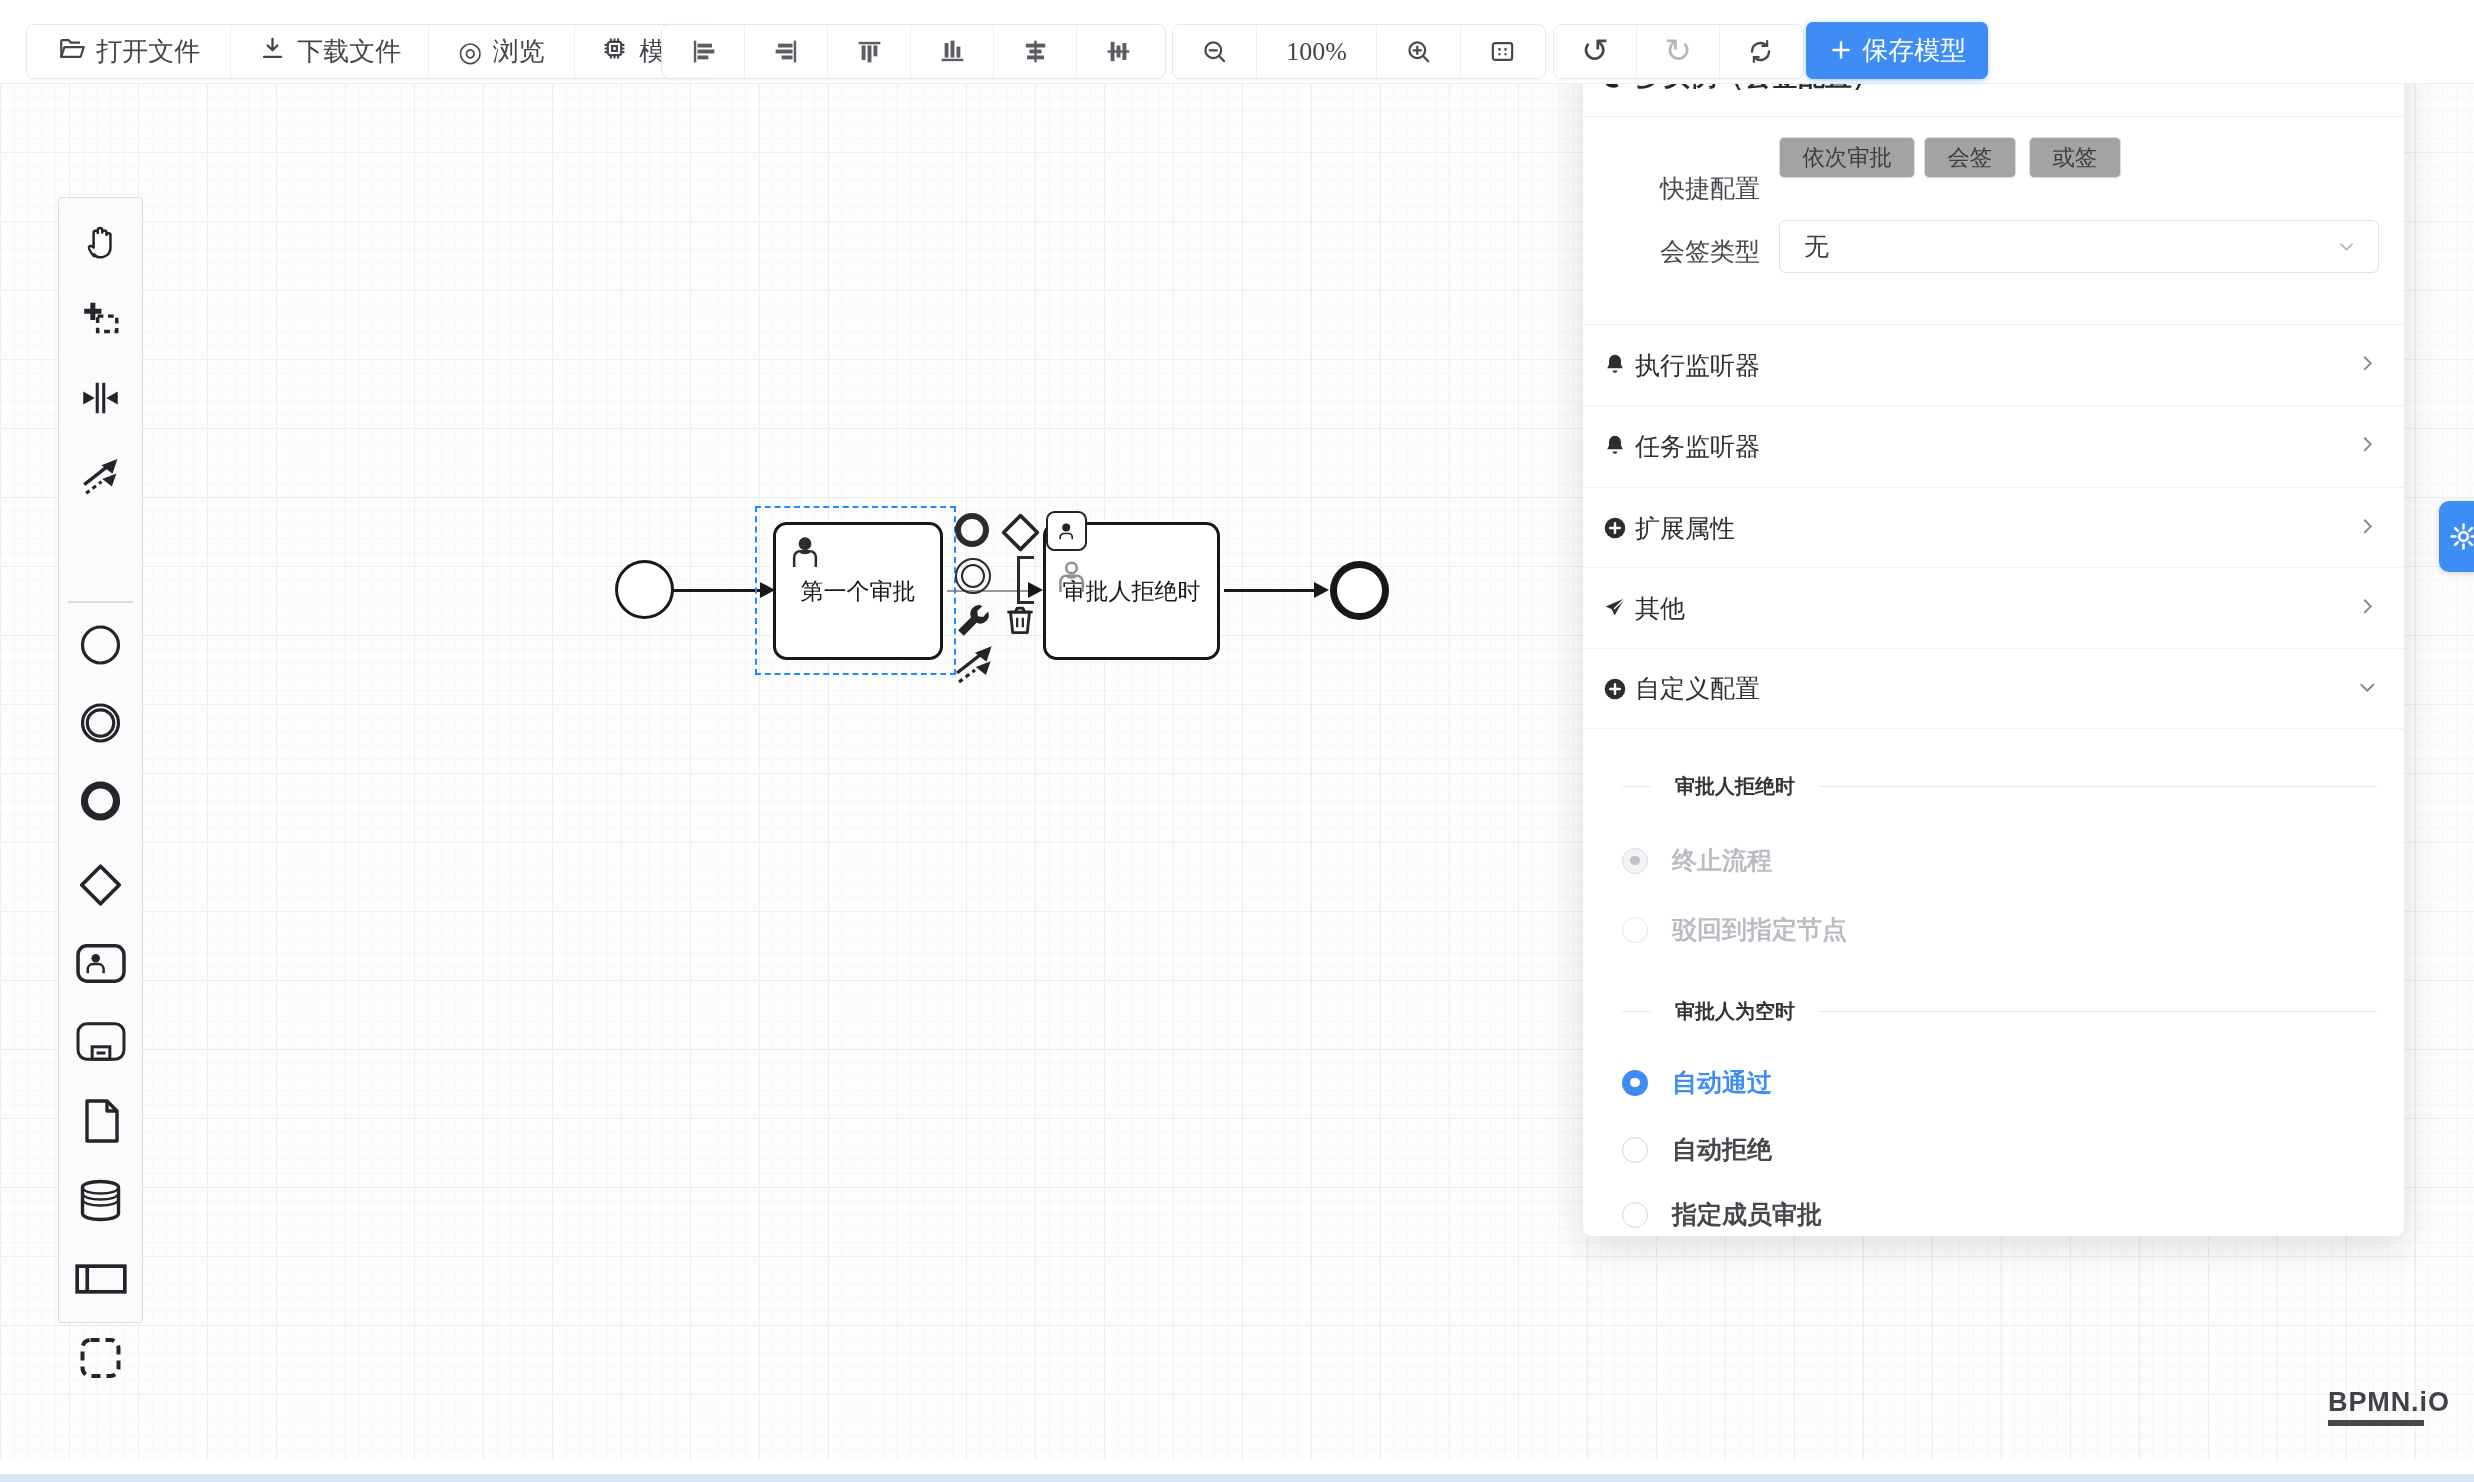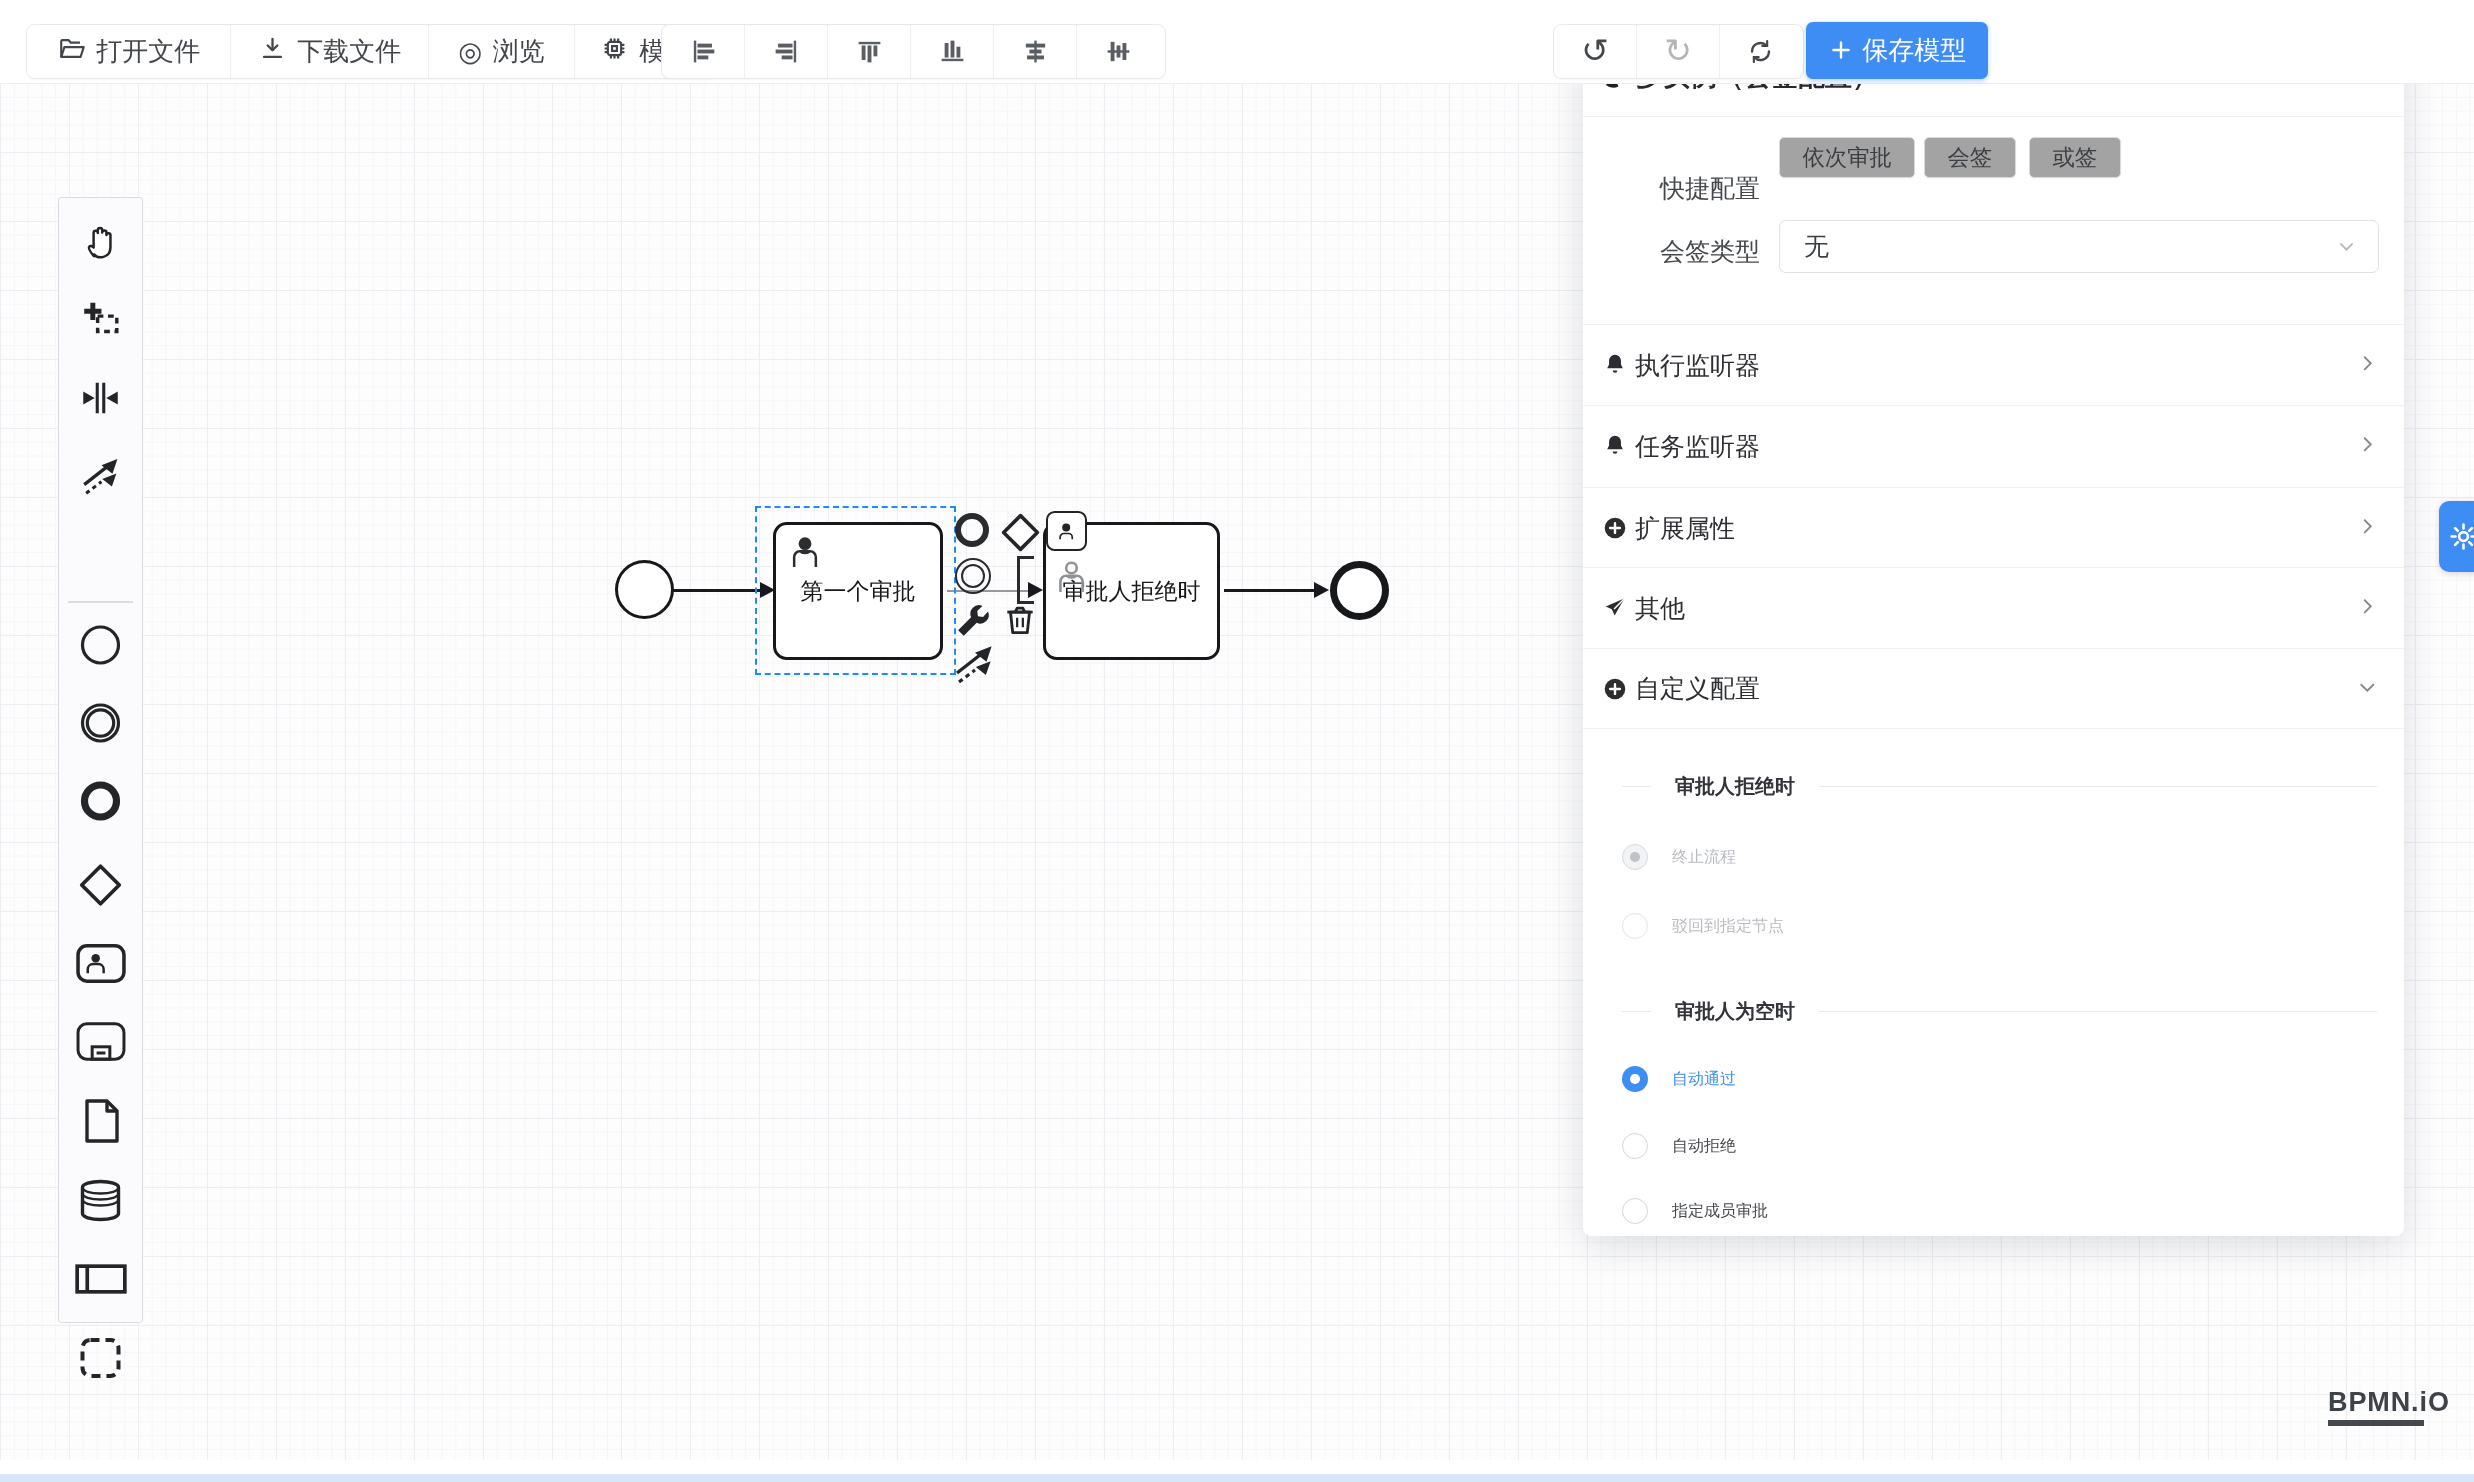--- a/index.html
+++ b/index.html
@@ -64,21 +64,21 @@
   .divider-title{position:absolute;left:0;width:100%;display:flex;align-items:center;}
   .divider-title .dash{width:29px;height:1.7px;background:#e8e9eb;margin-left:39px;}
   .divider-title .line{flex:1;height:1.7px;background:#e8e9eb;margin-right:27.5px;}
   .divider-title .txt{font-size:20px;font-weight:600;color:#323439;margin:0 24px;}
   .radio-row{position:absolute;left:39px;display:flex;align-items:center;gap:24px;cursor:pointer;}
   .radio{width:26px;height:26px;border-radius:50%;box-sizing:border-box;border:1.7px solid #d4d6d9;background:#fff;flex:none;display:flex;align-items:center;justify-content:center;}
   .radio.sel-blue{background:#3d8df5;border:none;}
   .radio.sel-blue:after{content:"";width:9.5px;height:9.5px;border-radius:50%;background:#fff;}
   .radio.sel-gray{background:#f2f3f5;border:1.7px solid #d8dade;}
   .radio.sel-gray:after{content:"";width:9.5px;height:9.5px;border-radius:50%;background:#bfc2c7;}
-  .radio-label{font-size:16px;color:#45484d;}
+  .radio-label{font-size:25px;color:#45484d;font-weight:bold;}
   .radio-label.gray{color:#b9bcc2;}
   .radio-label.blue{color:#3d8df5;}
 
   
   .gear-tab{position:absolute;left:2439px;top:501px;width:52px;height:71px;background:#3d8df5;border-radius:10.3px 0 0 10.3px;display:flex;align-items:center;z-index:25;cursor:pointer;box-shadow:0 1.7px 6.9px rgba(0,0,0,.15);}
   .bpmn-logo{position:absolute;left:2328px;top:1304px;z-index:8;}
   .bpmn-logo .txt{font-size:27px;font-weight:700;color:#3f4246;letter-spacing:0.9px;}
   .bpmn-logo .bar{width:96px;height:6px;background:#45484c;margin-top:1.7px;}
   .bottom-white{position:absolute;left:0;top:1377px;width:2475px;height:13.8px;background:#fff;z-index:6;}
   .bottom-blue{position:absolute;left:0;top:1391px;width:2475px;height:8.6px;background:#d8e6f8;z-index:6;}
@@ -172,20 +172,45 @@
       <button class="tb-btn" style="width:83px;">
         <svg width="29" height="29" viewBox="0 0 24 24" fill="#5a5e64">
             <rect x="3" y="11" width="18" height="2"></rect>
             <rect x="5.5" y="4" width="3.2" height="16"></rect>
             <rect x="10.4" y="7" width="3.2" height="10"></rect>
             <rect x="15.3" y="5" width="3.2" height="14"></rect>
           </svg>
       </button>
     </div>
 
+    <div class="tb-group" style="left:1172px;width:372px;">
+      <button class="tb-btn" style="width:84px;">
+        <svg width="29" height="29" viewBox="0 0 24 24" fill="none" stroke="#43474d" stroke-width="1.8" stroke-linecap="round">
+            <circle cx="11" cy="11" r="6.5"></circle>
+            <path d="M15.8 15.8L20 20"></path>
+            <path d="M8 11h6"></path>
+          </svg>
+      </button>
+      <div class="tb-btn" style="width:120px;">
+        <span>100%</span>
+      </div>
+      <button class="tb-btn" style="width:84px;">
+        <svg width="29" height="29" viewBox="0 0 24 24" fill="none" stroke="#43474d" stroke-width="1.8" stroke-linecap="round">
+            <circle cx="11" cy="11" r="6.5"></circle>
+            <path d="M15.8 15.8L20 20"></path>
+            <path d="M8 11h6M11 8v6"></path>
+          </svg>
+      </button>
+      <button class="tb-btn" style="width:82px;">
+        <svg width="29" height="29" viewBox="0 0 24 24" fill="none" stroke="#43474d" stroke-width="1.8">
+            <rect x="4" y="5" width="16" height="14" rx="2"></rect>
+            <path d="M9.5 9v6M14.5 9v6" stroke-dasharray="2.4 2"></path>
+          </svg>
+      </button>
+    </div>
 
     <div class="tb-group" style="left:1553px;width:249px;">
       <button class="tb-btn" style="width:83px;">
         <span class="tb-glyph" style="font-size:33px;">↺</span>
       </button>
       <button class="tb-btn" style="width:83px;">
         <span class="tb-glyph disabled-icon" style="font-size:33px;">↻</span>
       </button>
       <button class="tb-btn" style="width:81px;">
         <svg width="29" height="29" viewBox="0 0 24 24" fill="none" stroke="#43474d" stroke-width="2" stroke-linecap="round">

